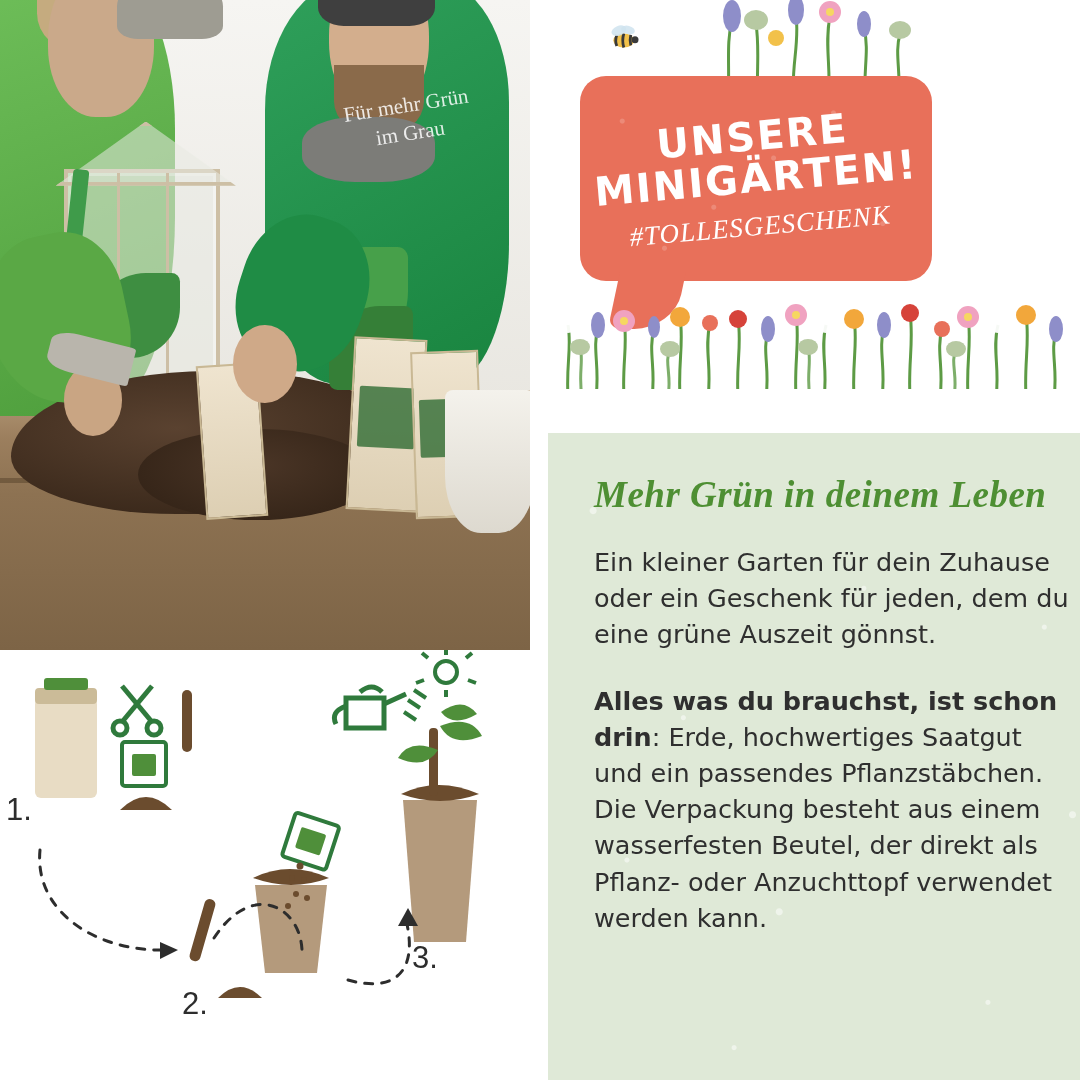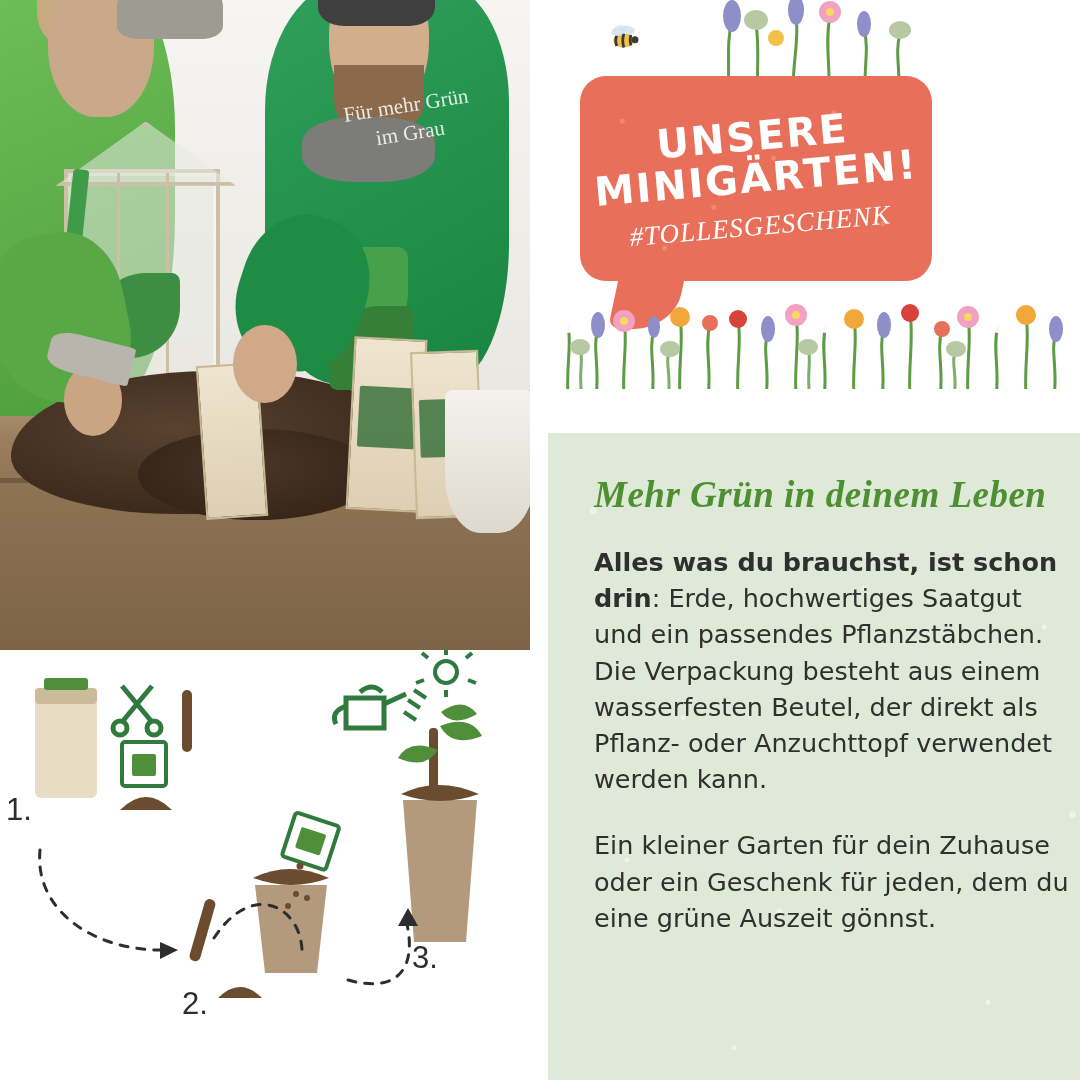--- a/index.html
+++ b/index.html
@@ -424,19 +424,19 @@
         </g>
       </svg>
     </div>
   </div>
 
   <div class="q" id="textcard">
     <div class="card">
       <div class="card-grain"></div>
       <div class="card-inner">
         <div class="card-head">Mehr Grün in deinem Leben</div>
+        <p class="card-p">Ein kleiner Garten für dein Zuhause oder ein Geschenk für jeden, dem du eine grüne Auszeit gönnst.</p>
         <p class="card-p"><b>Alles was du brauchst, ist schon drin</b><span>: Erde, hochwertiges Saatgut und ein passendes Pflanzstäbchen. Die Verpackung besteht aus einem wasserfesten Beutel, der direkt als Pflanz- oder Anzuchttopf verwendet werden kann.</span></p>
-        <p class="card-p">Ein kleiner Garten für dein Zuhause oder ein Geschenk für jeden, dem du eine grüne Auszeit gönnst.</p>
       </div>
     </div>
   </div>
 
 </div>
 
 </body></html>

